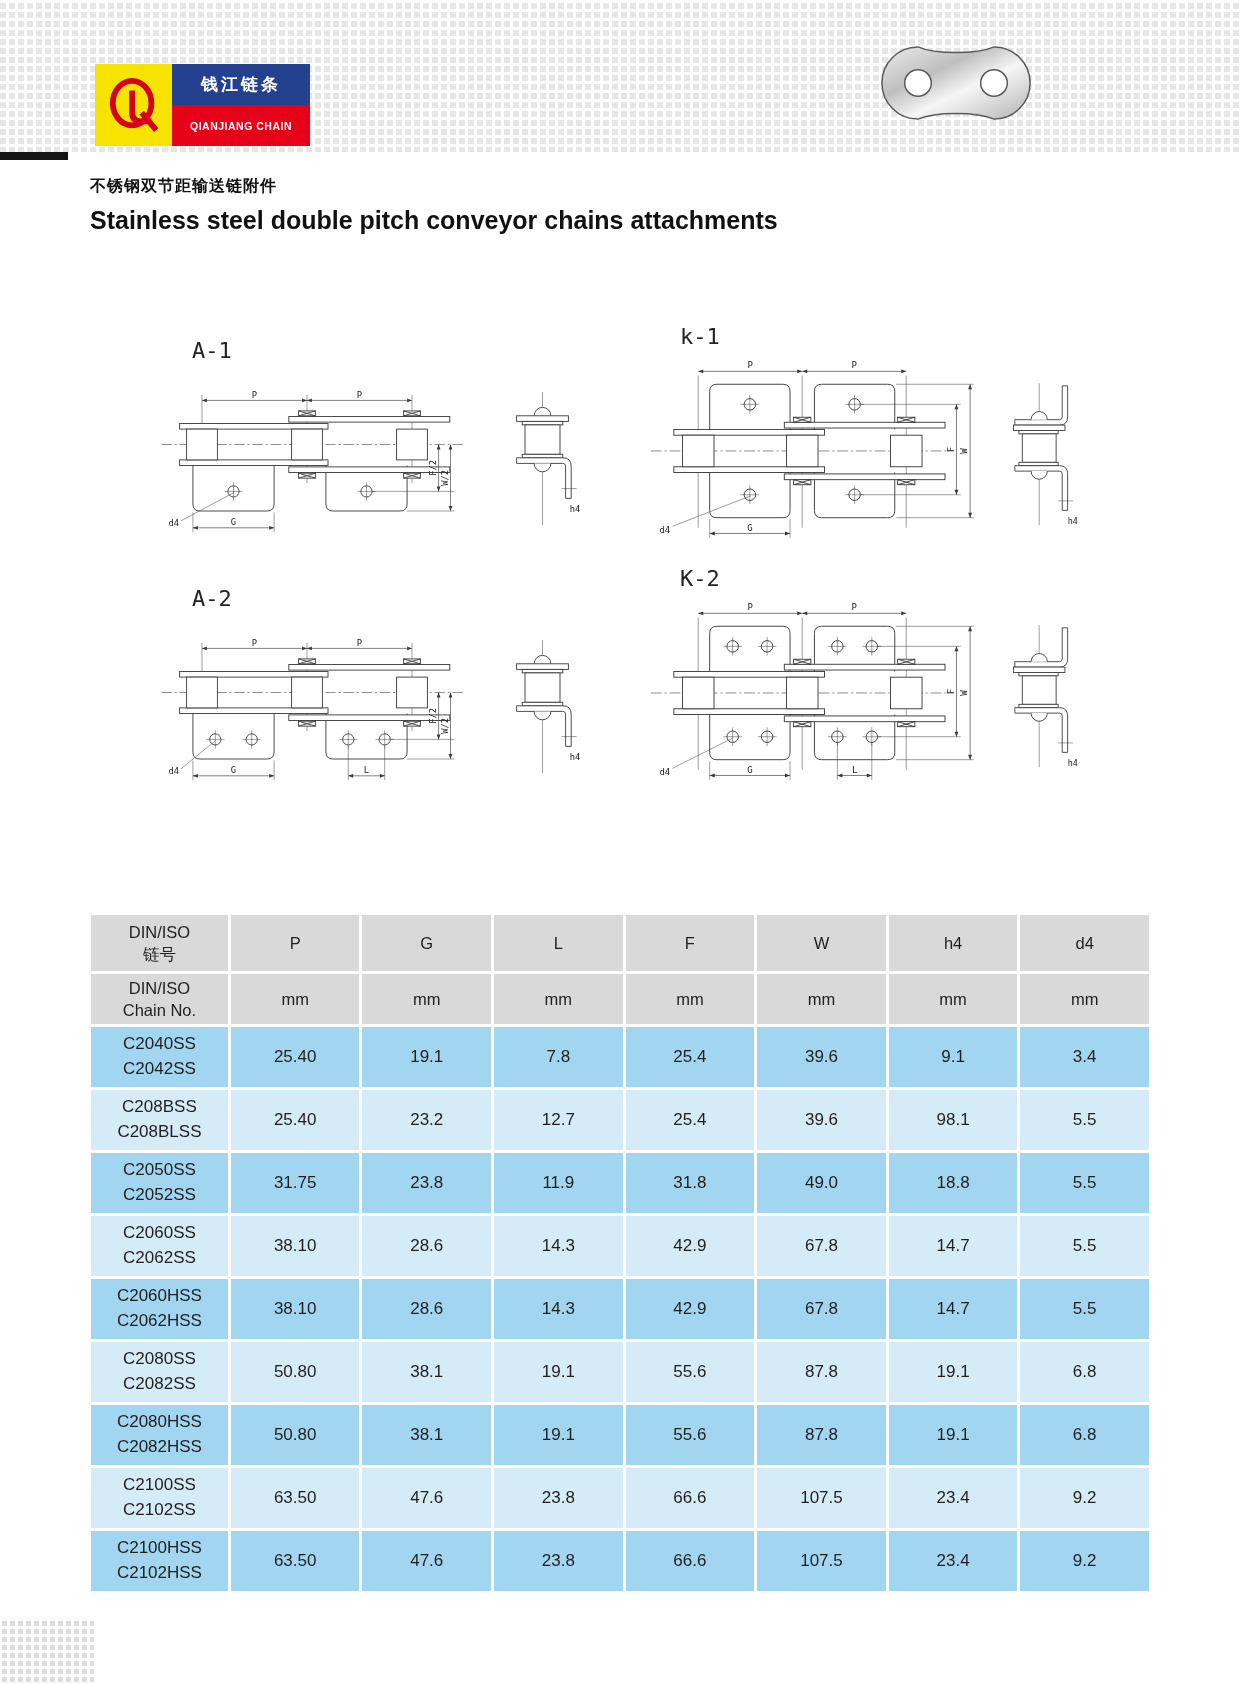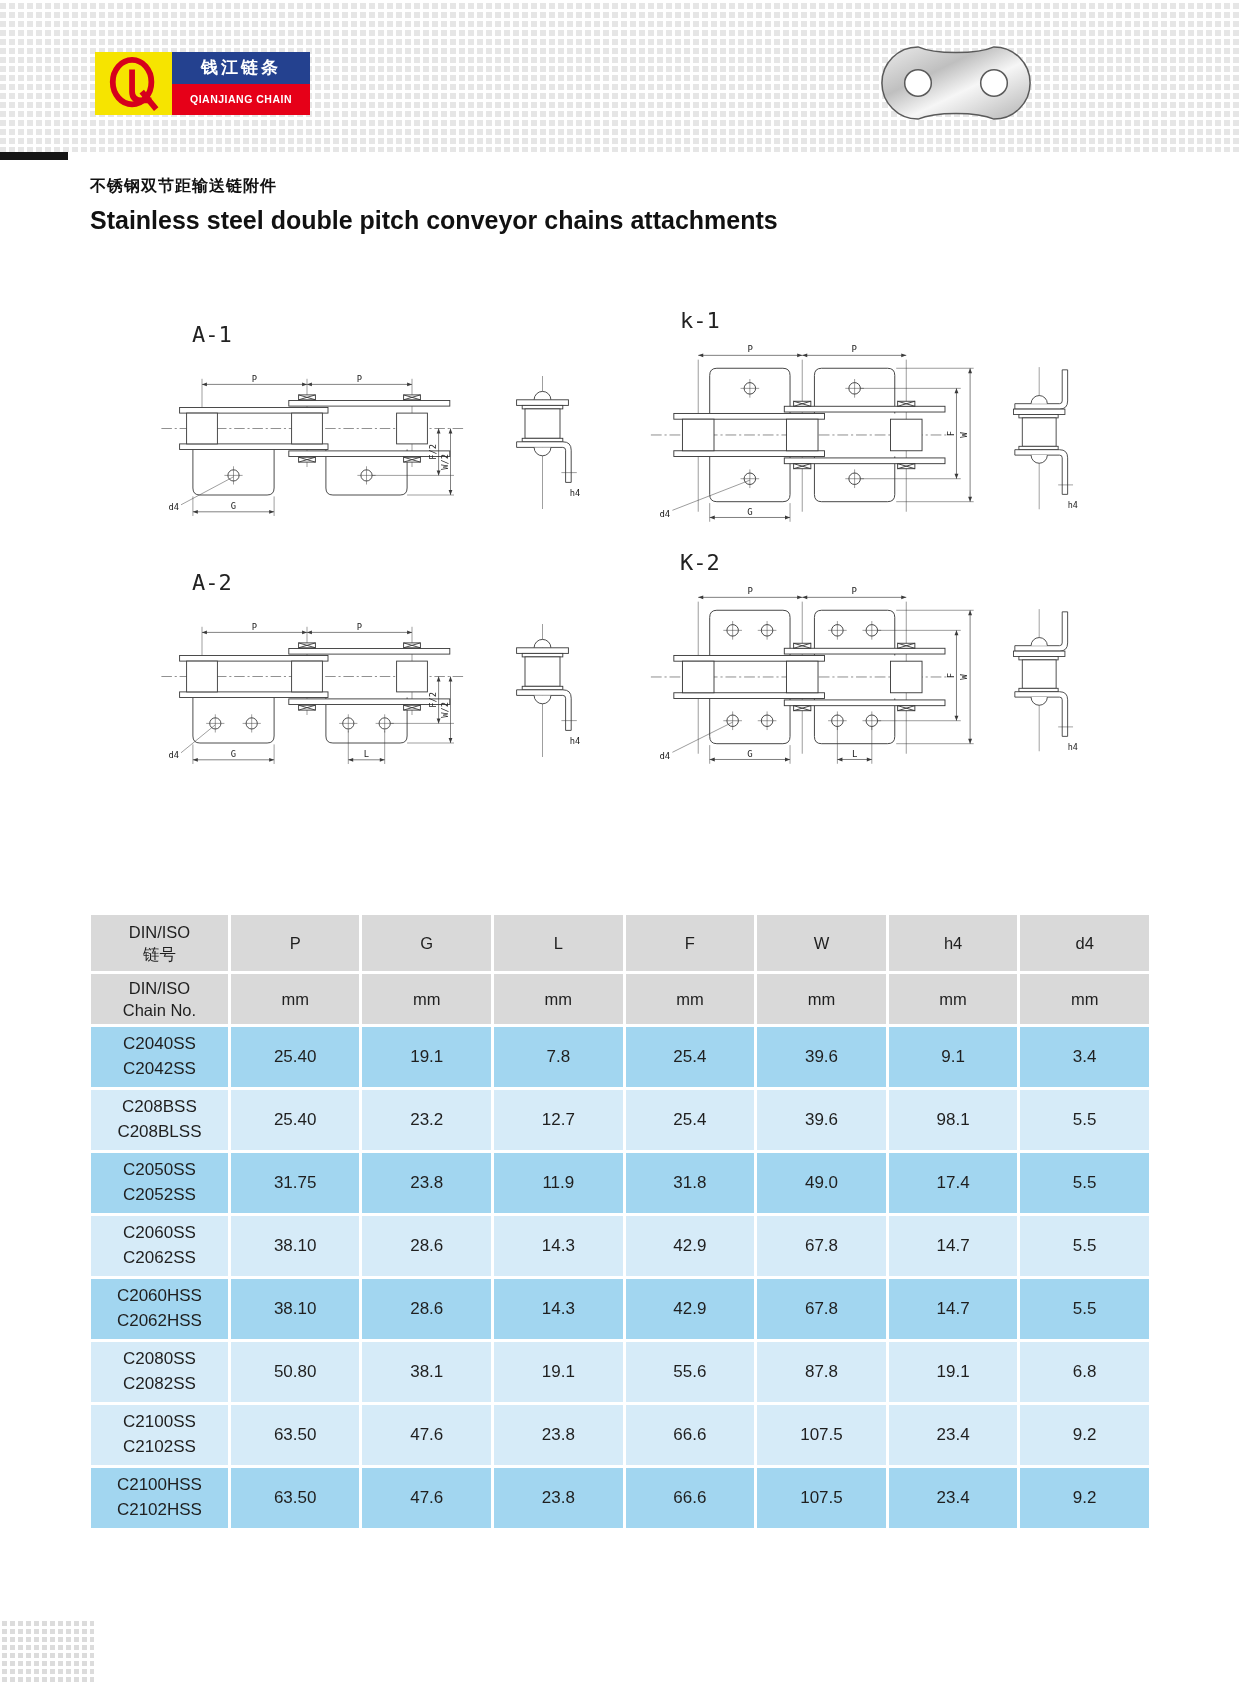--- a/index.html
+++ b/index.html
@@ -6,38 +6,38 @@
   body{background:#fff;font-family:"Liberation Sans",sans-serif}
   .page{position:relative;width:1240px;height:1683px;background:#fff;overflow:hidden}
 
   
   .header-band{position:absolute;left:0;top:0;width:1240px;height:152px;
     background-color:#fff;
     background-image:
       linear-gradient(0deg, transparent 0 6px, #fff 6px 9px),
       linear-gradient(90deg, #e6e6e6 0 6px, #fff 6px 9px);
     background-size:9px 9px}
-  .brand{position:absolute;left:95px;top:52px;display:flex;height:63px}
+  .brand{position:absolute;left:95px;top:64px;display:flex;height:82px}
   .brand-mono{width:77px;background:#f6e400;display:flex;align-items:center;justify-content:center}
   .brand-text{width:138px;display:flex;flex-direction:column}
   .brand-cn{flex:1;background:#24418f;color:#fff;display:flex;align-items:center;justify-content:center;
     font-size:17px;font-weight:700;letter-spacing:3px}
   .brand-en{flex:1;background:#e60018;color:#fff;display:flex;align-items:center;justify-content:center;
     font-size:10.5px;font-weight:700;letter-spacing:.5px}
   .chain-plate{position:absolute;left:880px;top:40px}
   .divider{position:absolute;left:0;top:152px;width:1240px;height:8px;display:flex}
   .divider .blk{width:68px;background:#151515}
   .divider .grad{flex:1;background:linear-gradient(90deg,#2b6染 0,#2b6d9e 0,#5d94ba 30%,#a9c9dd 65%,#d9e8f1 100%)}
 
   
   .title-cn{position:absolute;left:90px;top:176px;font-size:16px;font-weight:600;color:#111;letter-spacing:1px}
   .title-en{position:absolute;left:90px;top:206px;font-size:25px;font-weight:700;color:#111}
 
   
-  #diagrams{position:absolute;left:0;top:282px;width:1072px;height:610px}
+  #diagrams{position:absolute;left:0;top:298px;width:1072px;height:610px}
   .diagram{position:absolute}
   .diagram-label{font-family:"DejaVu Sans Mono",monospace;font-size:22px;color:#222;margin:0 0 8px 32px}
   .dviews{display:flex;align-items:flex-start}
   svg.diag{display:block}
   svg.diag .ln{stroke:#3a3a3a;stroke-width:1.3;fill:none}
   svg.diag .f{fill:#fff}
   svg.diag .cl{stroke:#3a3a3a;stroke-width:.8;stroke-dasharray:15 4 3 4;fill:none}
   svg.diag .cl2{stroke:#3a3a3a;stroke-width:.7;fill:none}
   svg.diag .dim{stroke:#3a3a3a;stroke-width:.9;fill:none}
   svg.diag polygon{fill:#3a3a3a}
@@ -518,21 +518,21 @@
           <td>98.1</td>
           <td>5.5</td>
         </tr>
         <tr class="rd">
           <td>C2050SS<br>C2052SS</td>
           <td>31.75</td>
           <td>23.8</td>
           <td>11.9</td>
           <td>31.8</td>
           <td>49.0</td>
-          <td>17.4</td>
+          <td>18.8</td>
           <td>5.5</td>
         </tr>
         <tr class="rl">
           <td>C2060SS<br>C2062SS</td>
           <td>38.10</td>
           <td>28.6</td>
           <td>14.3</td>
           <td>42.9</td>
           <td>67.8</td>
           <td>14.7</td>
@@ -551,20 +551,30 @@
         <tr class="rl">
           <td>C2080SS<br>C2082SS</td>
           <td>50.80</td>
           <td>38.1</td>
           <td>19.1</td>
           <td>55.6</td>
           <td>87.8</td>
           <td>19.1</td>
           <td>6.8</td>
         </tr>
+        <tr class="rd">
+          <td>C2080HSS<br>C2082HSS</td>
+          <td>50.80</td>
+          <td>38.1</td>
+          <td>19.1</td>
+          <td>55.6</td>
+          <td>87.8</td>
+          <td>19.1</td>
+          <td>6.8</td>
+        </tr>
         <tr class="rl">
           <td>C2100SS<br>C2102SS</td>
           <td>63.50</td>
           <td>47.6</td>
           <td>23.8</td>
           <td>66.6</td>
           <td>107.5</td>
           <td>23.4</td>
           <td>9.2</td>
         </tr>

